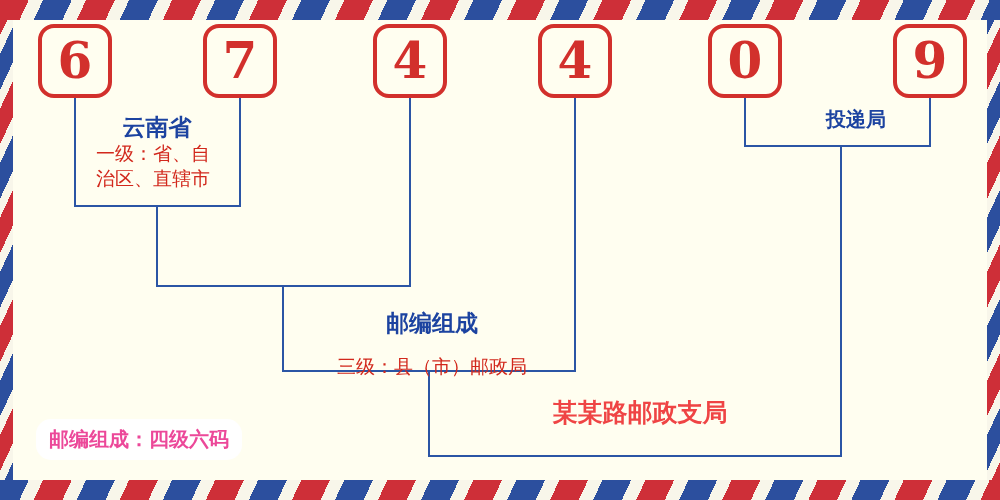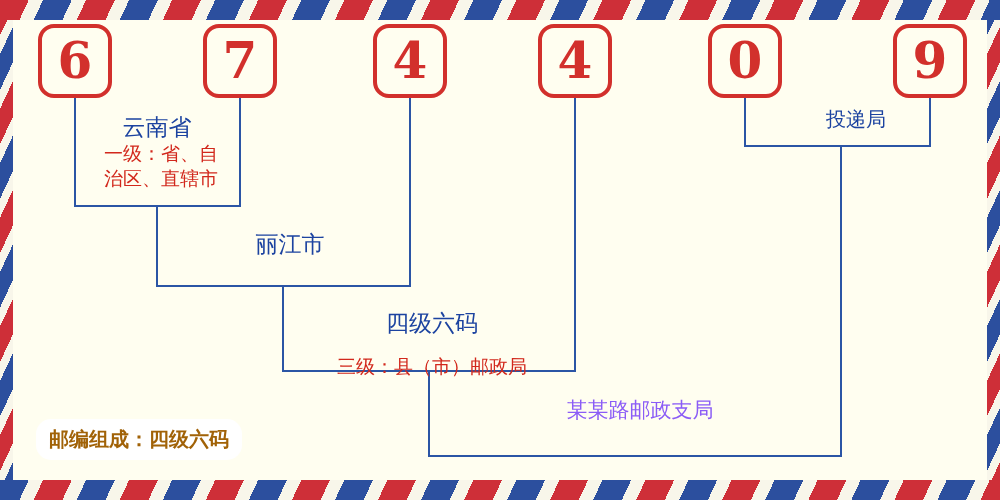--- a/index.html
+++ b/index.html
@@ -22,30 +22,30 @@
              border-radius:16px;display:flex;align-items:center;justify-content:center;z-index:2;}
   .digit{font-family:"DejaVu Serif","Liberation Serif",serif;font-weight:bold;font-size:50px;
          color:#d2302c;line-height:1;}
 
   
   .v,.h{position:absolute;background:#2b55a5;z-index:1;}
   .v{width:2px;}
   .h{height:2px;}
 
   
-  .lvl-name{position:absolute;transform:translateX(-50%);color:#1c43a0;font-weight:normal;
+  .lvl-name{position:absolute;transform:translateX(-50%);color:#1c43a0;font-weight:bold;
             font-size:23px;white-space:nowrap;z-index:3;}
   .lvl-desc{position:absolute;transform:translateX(-50%);color:#d2281c;font-size:19px;
-            white-space:nowrap;text-align:right;z-index:3;}
+            white-space:nowrap;text-align:left;z-index:3;}
   .wrap2{white-space:normal;width:122px;line-height:1.3;}
-  .branch{font-size:21px;color:#8b5cf6;}
+  .branch{font-size:25px;color:#ef4444;}
   .delivery{font-size:20px;}
 
   .badge{position:absolute;left:36px;top:419px;background:#ffffff;border-radius:15px;
-         padding:7px 13px;color:#a16207;font-weight:bold;font-size:20px;white-space:nowrap;z-index:3;}
+         padding:7px 13px;color:#ec4899;font-weight:bold;font-size:20px;white-space:nowrap;z-index:3;}
 </style>
 </head>
 <body>
 
 <div id="stage">
 
   <div class="stripe top"></div>
   <div class="stripe bottom"></div>
   <div class="stripe left"></div>
   <div class="stripe right"></div>
@@ -85,23 +85,22 @@
   <div class="v" style="left:929px;top:97px;height:48px"></div>
   <div class="h" style="left:744px;top:145px;width:187px"></div>
 
   <div class="v" style="left:428px;top:370px;height:85px"></div>
   <div class="v" style="left:840px;top:145px;height:310px"></div>
   <div class="h" style="left:428px;top:455px;width:414px"></div>
 
   <div class="lvl-name" style="left:157px;top:112px">云南省</div>
   <div class="lvl-desc wrap2" style="left:157px;top:141px">一级：省、自治区、直辖市</div>
 
-  <div class="lvl-name" style="left:290px;top:229px">丽江市</div>
 
-  <div class="lvl-name" style="left:432px;top:308px">四级六码</div>
+  <div class="lvl-name" style="left:432px;top:308px">邮编组成</div>
   <div class="lvl-desc" style="left:432px;top:354px">三级：县（市）邮政局</div>
 
   <div class="lvl-name branch" style="left:640px;top:396px">某某路邮政支局</div>
 
   <div class="lvl-name delivery" style="left:856px;top:106px">投递局</div>
 
   <div class="badge">邮编组成：四级六码</div>
 
 </div>
 

